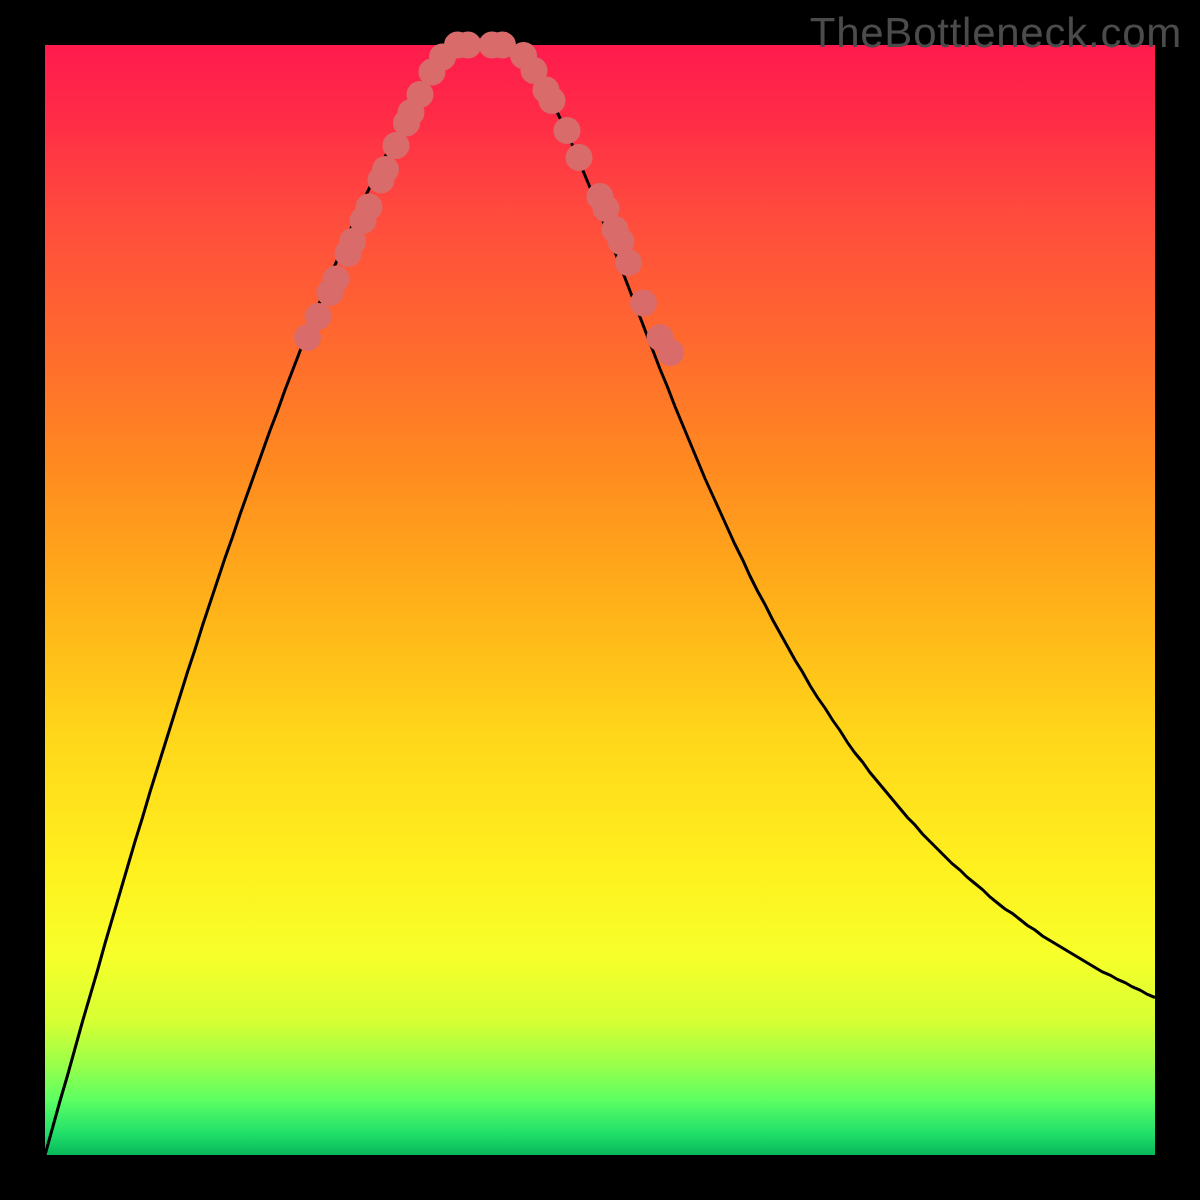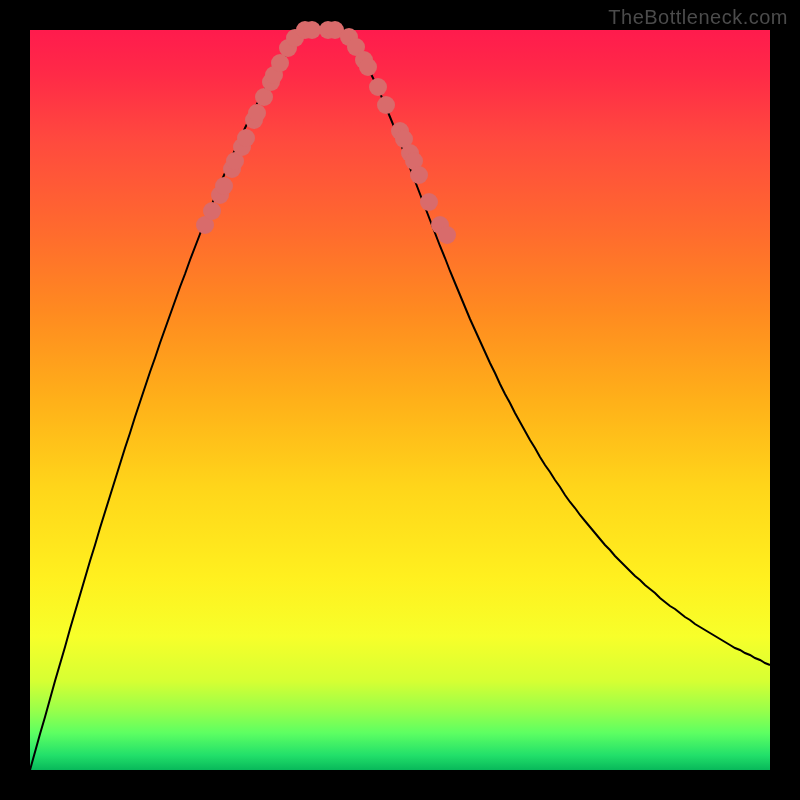--- a/index.html
+++ b/index.html
@@ -8,21 +8,21 @@
     position: relative;
     width: 800px;
     height: 800px;
     background: #000;
   }
   .watermark {
     position: absolute;
     top: 6px;
     right: 12px;
     font-family: Arial, Helvetica, sans-serif;
-    font-size: 20px;
+    font-size: 28px;
     color: #4b4b4b;
     letter-spacing: 0.5px;
     z-index: 5;
     text-align: right;
   }
   .plot {
     position: absolute;
     left: 30px;
     top: 30px;
     width: 740px;

